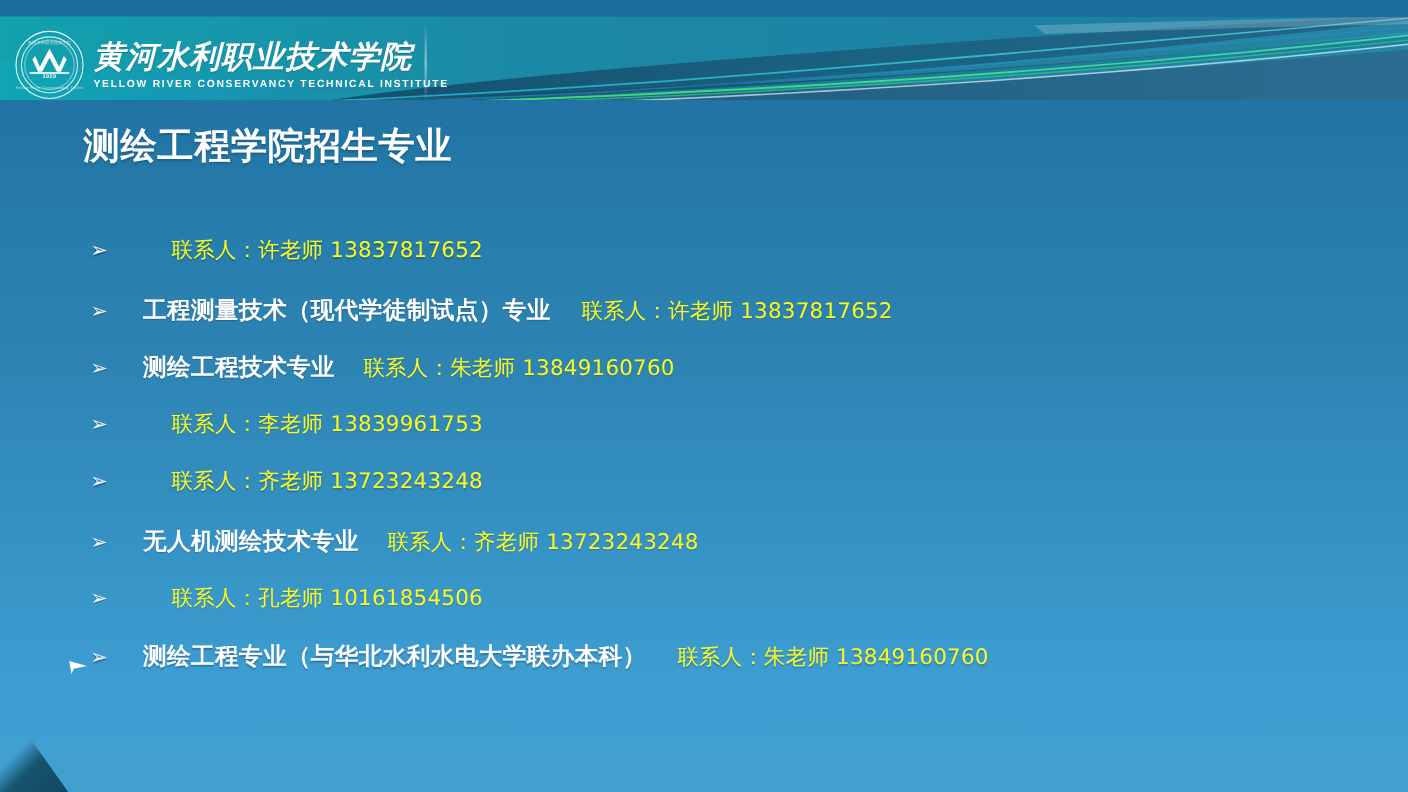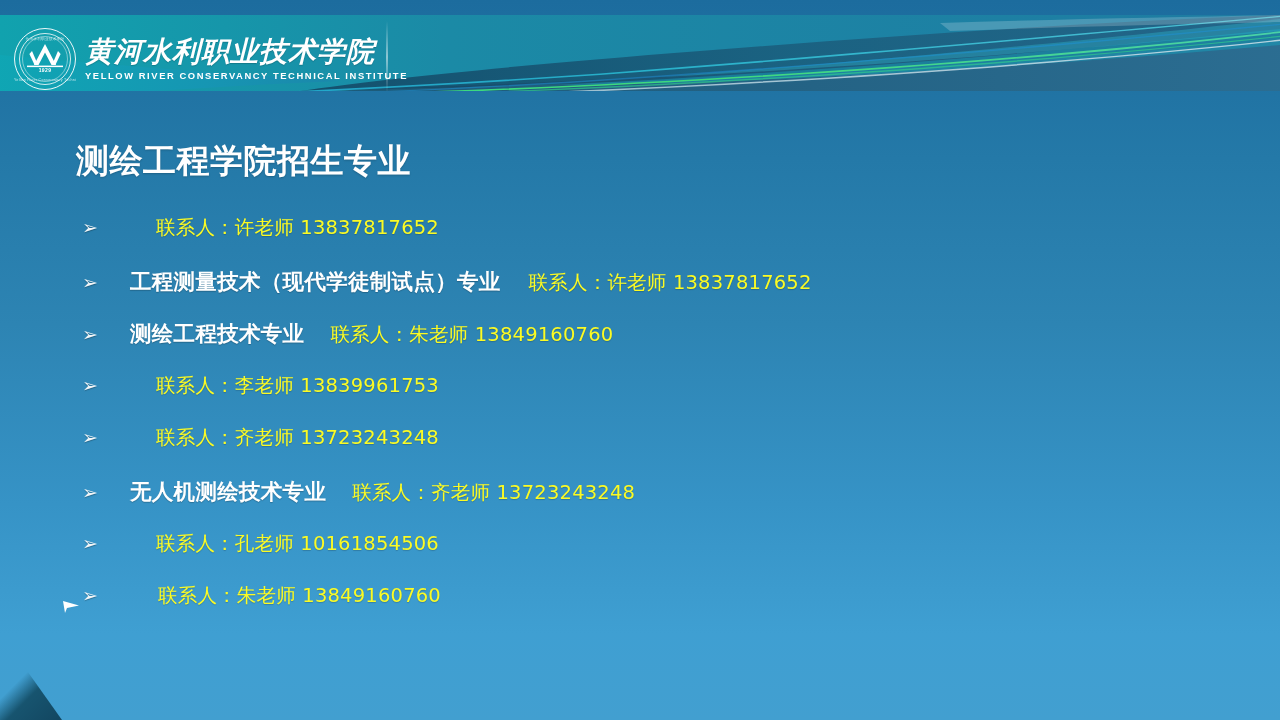--- a/index.html
+++ b/index.html
@@ -124,21 +124,21 @@
     z-index:2;
   }
   #corner-bl-arrow {
     position:absolute; left:62px; bottom:106px;
     width:18px; height:14px;
     z-index:3;
   }
 
   
   #title {
-    position:absolute; left:76px; top:139px;
+    position:absolute; left:76px; top:111px;
     font-size:33px;
     font-weight:bold;
     color:#ffffff;
     letter-spacing:.5px;
     font-family:"DejaVu Sans", "Liberation Sans", sans-serif;
     text-shadow:0 1px 2px rgba(0,0,0,.2);
     white-space:nowrap;
     text-align:center;
   }
 
@@ -314,20 +314,21 @@
       <span class="contact">联系人：齐老师 13723243248</span>
     </div>
 
     <div class="row">
       <span class="bullet">➢</span>
       <span class="contact">联系人：孔老师 10161854506</span>
     </div>
 
     <div class="row wide">
       <span class="bullet">➢</span>
+      <span class="major">测绘工程专业（与华北水利水电大学联办本科）</span>
       <span class="contact">联系人：朱老师 13849160760</span>
     </div>
 
   </div>
 
   <div id="corner-bl"></div>
   <svg id="corner-bl-arrow" viewBox="0 0 18 14">
     <path d="M1 1 L17 5.5 L5 8 L3 13 Z" fill="#ffffff"></path>
   </svg>
 

